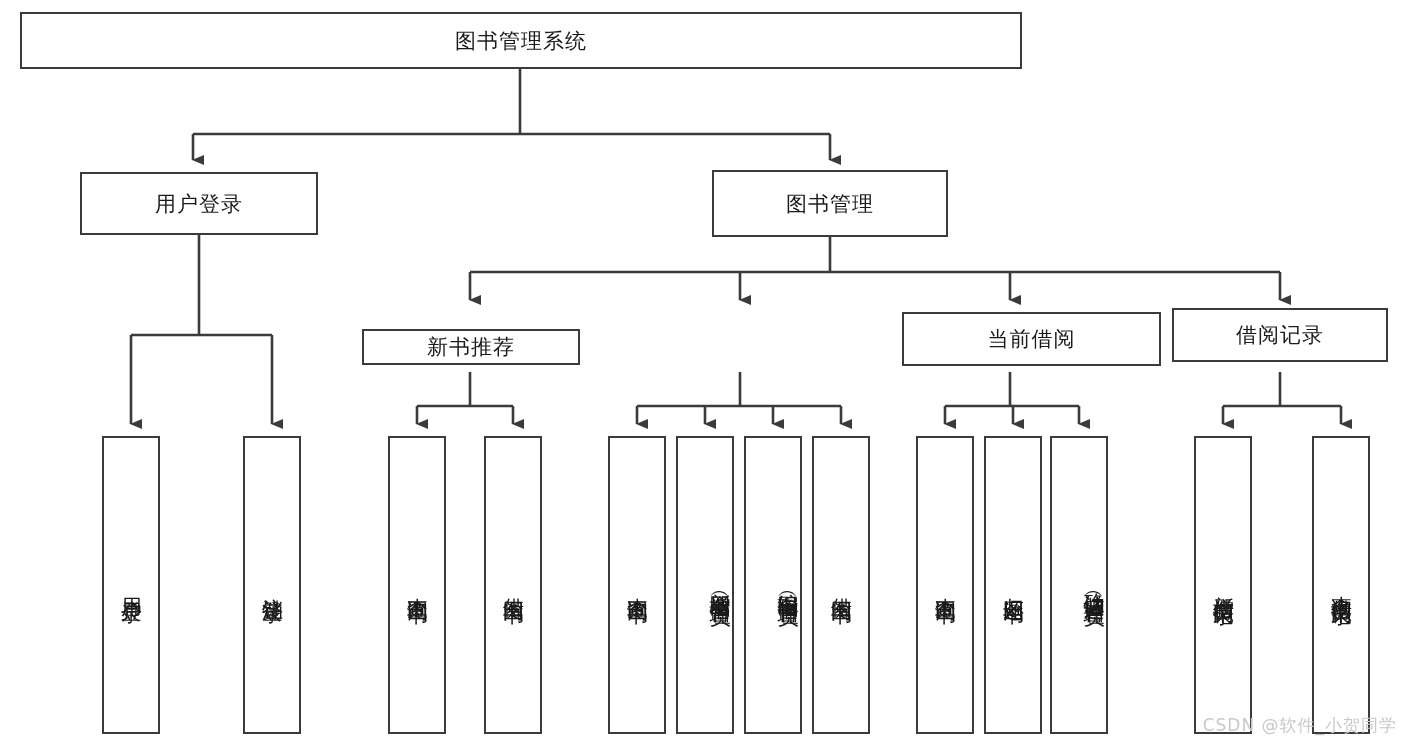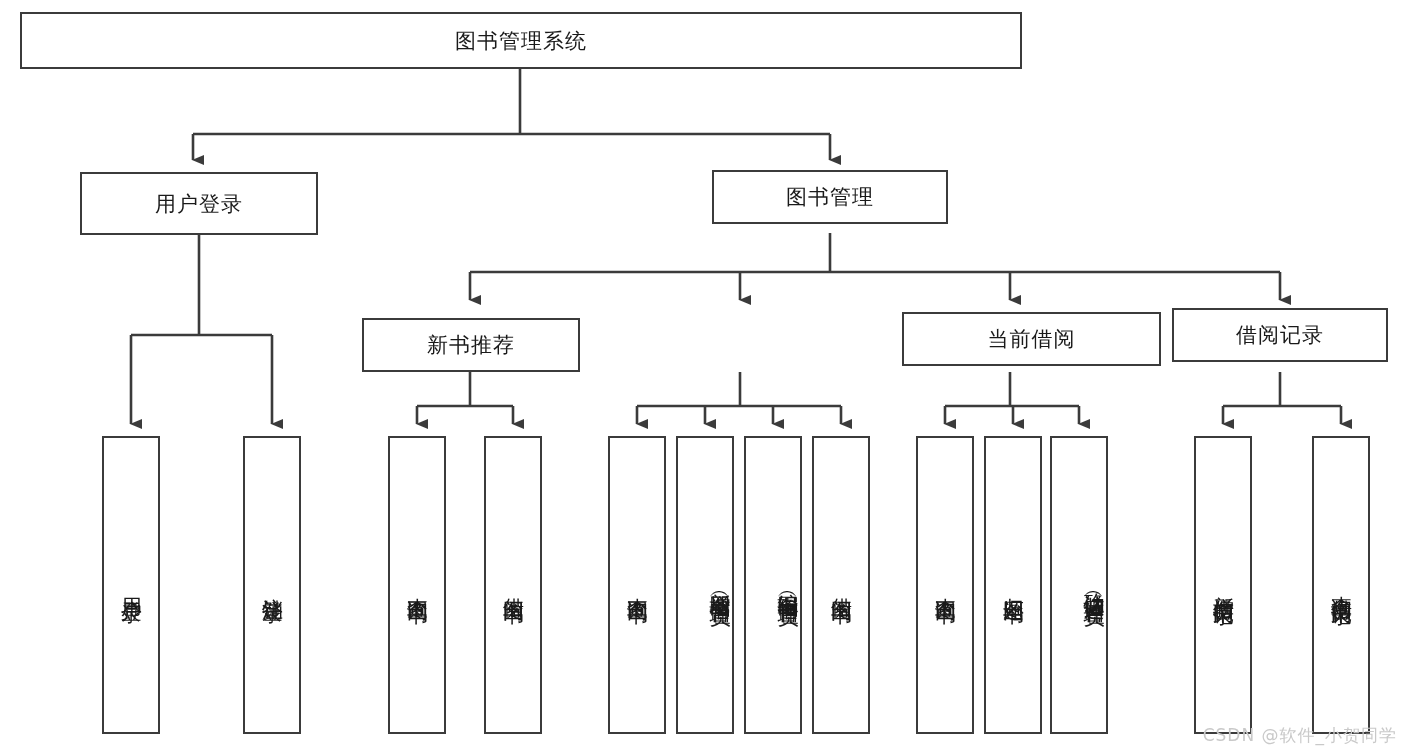--- a/index.html
+++ b/index.html
@@ -5,21 +5,21 @@
   html,body{margin:0;padding:0;background:#ffffff;}
   body{font-family:"DejaVu Sans","Liberation Sans",sans-serif;}
   #stage{position:relative;width:1405px;height:747px;background:#ffffff;overflow:hidden;}
   svg#wires{position:absolute;left:0;top:0;width:1405px;height:747px;pointer-events:none;}
   .node{position:absolute;box-sizing:border-box;background:#ffffff;border:2px solid #3b3b3b;
         display:flex;align-items:center;justify-content:center;color:#1a1a1a;}
   .node.h{font-size:21px;letter-spacing:1px;}
   .node.v{writing-mode:vertical-rl;text-orientation:upright;font-size:21px;
           line-height:1.18;letter-spacing:2px;padding:6px 0;align-items:flex-start;justify-content:center;}
   .node.v.root-lvl{align-items:center;}
-  .watermark{position:absolute;right:8px;bottom:0;font-size:17px;color:#c9c9c9;
+  .watermark{position:absolute;right:8px;bottom:10px;font-size:17px;color:#c9c9c9;
              letter-spacing:1px;white-space:nowrap;}
 </style>
 </head>
 <body>
 
 <div id="stage">
 
   <svg id="wires" viewBox="0 0 1405 747">
     <defs>
       <marker id="arw" markerWidth="10" markerHeight="12" refX="5" refY="11" orient="auto" markerUnits="userSpaceOnUse">
@@ -70,25 +70,25 @@
     </g>
   </svg>
 
   <div class="node h" style="left:20px;top:12px;width:1002px;height:57px;">
     <span>图书管理系统</span>
   </div>
 
   <div class="node h" style="left:80px;top:172px;width:238px;height:63px;">
     <span>用户登录</span>
   </div>
-  <div class="node h" style="left:712px;top:170px;width:236px;height:54px;">
+  <div class="node h" style="left:712px;top:170px;width:236px;height:67px;">
     <span>图书管理</span>
   </div>
 
-  <div class="node h" style="left:362px;top:318px;width:218px;height:54px;">
+  <div class="node h" style="left:362px;top:329px;width:218px;height:36px;">
     <span>新书推荐</span>
   </div>
   <div class="node h" style="left:902px;top:312px;width:259px;height:54px;">
     <span>当前借阅</span>
   </div>
   <div class="node h" style="left:1172px;top:308px;width:216px;height:54px;">
     <span>借阅记录</span>
   </div>
 
   <div class="node v root-lvl" style="left:102px;top:436px;width:58px;height:298px;">

